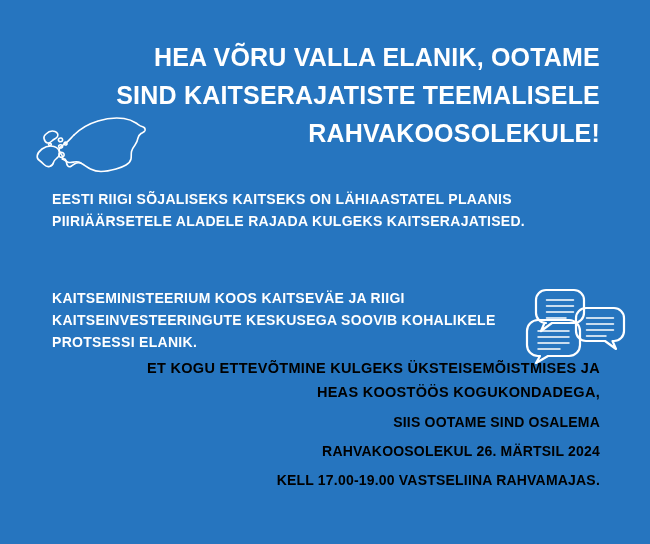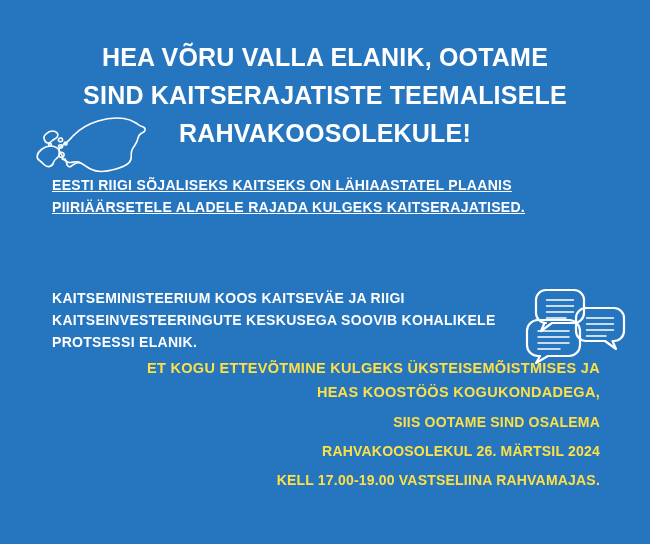--- a/index.html
+++ b/index.html
@@ -52,50 +52,50 @@
     top: 38px;
     width: 550px;
     text-align: right;
     color: #ffffff;
     font-size: 25px;
     font-weight: bold;
     line-height: 38px;
     letter-spacing: 0.2px;
   }
 
-  .headline .hl-line { display: block; white-space: nowrap; text-align: center; }
+  .headline .hl-line { display: block; white-space: nowrap; }
 
   
 
   .body-block {
     position: absolute;
     left: 52px;
     width: 560px;
     color: #ffffff;
     font-size: 14px;
     font-weight: bold;
     line-height: 22px;
     letter-spacing: 0.3px;
     text-align: left;
   }
 
-  .para-1 { top: 174px; text-decoration: underline; }
+  .para-1 { top: 188px; }
   .para-2 { top: 243px; margin-top: 44px; }
 
   .body-block .bd-line { display: block; }
 
   
 
   .closing {
     position: absolute;
     left: 40px;
     top: 356px;
     width: 560px;
     text-align: right;
-    color: #fde047;
+    color: #000000;
     font-weight: bold;
   }
 
   .closing .cl-sm {
     display: block;
     font-size: 14.5px;
     line-height: 24px;
     letter-spacing: 0.3px;
   }
 

